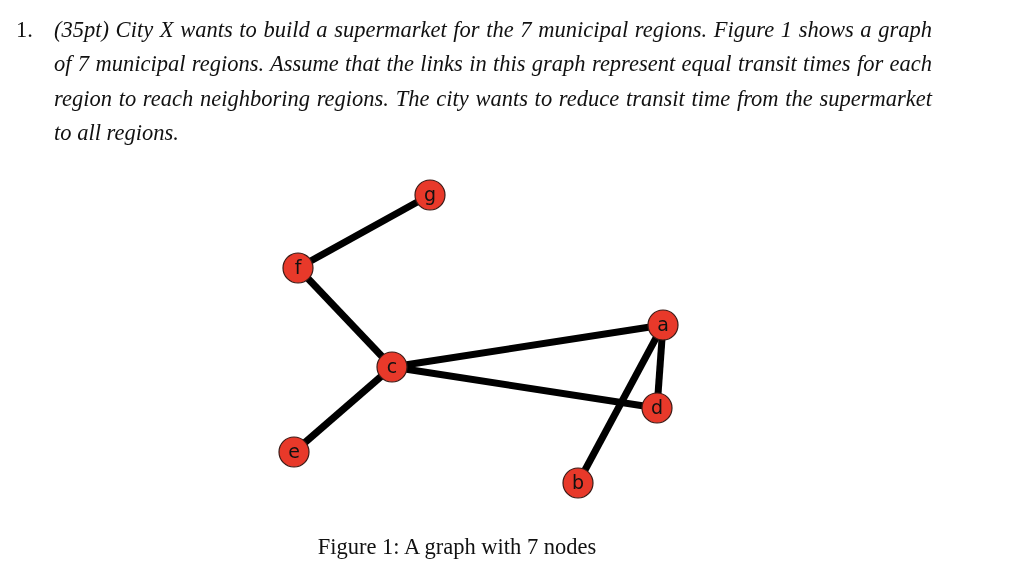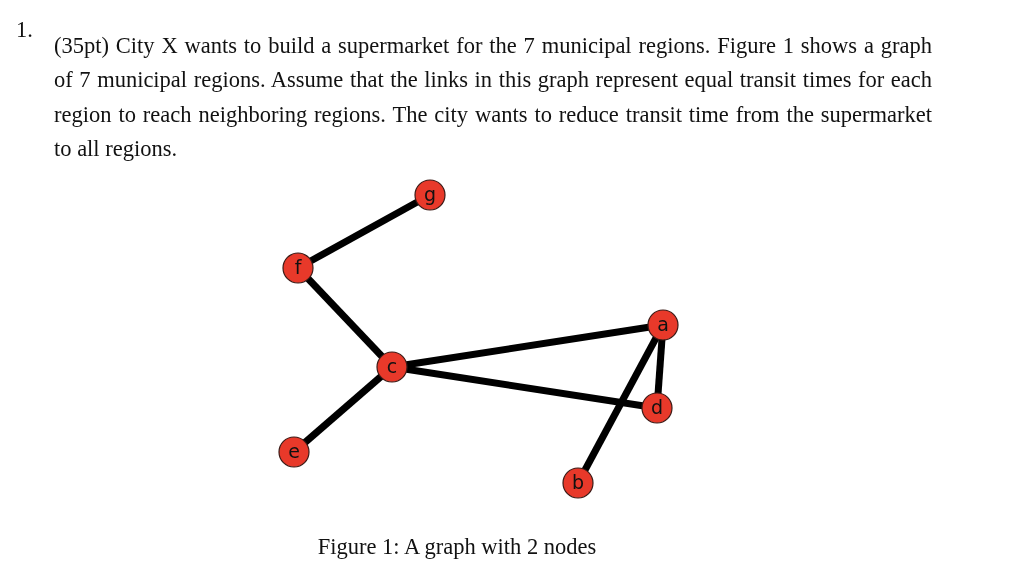--- a/index.html
+++ b/index.html
@@ -24,27 +24,28 @@
     .problem-number {
       position: absolute;
       left: 16px;
       top: 0;
       font-size: 22.5px;
       line-height: 34.3px;
     }
     .problem-text {
       position: absolute;
       left: 54px;
-      top: 16px;
+      top: 0;
       width: 878px;
       font-size: 22.5px;
       line-height: 34.3px;
       text-align: justify;
       text-align-last: left;
       margin: 0;
+      font-style: italic;
     }
     .figure {
       position: absolute;
       left: 0;
       top: 0;
       width: 1024px;
       height: 572px;
     }
     .figure svg {
       position: absolute;
@@ -111,13 +112,13 @@
           <text x="294" y="458" text-anchor="middle" class="node-label">e</text>
         </g>
         <g>
           <circle cx="578" cy="483" r="15" fill="#e8392a" stroke="#3a1a16" stroke-width="1.2"></circle>
           <text x="578" y="489" text-anchor="middle" class="node-label">b</text>
         </g>
       </g>
   </svg>
 </div>
 
-<div class="caption">Figure 1: A graph with 2 nodes</div>
+<div class="caption">Figure 1: A graph with 7 nodes</div>
 
 </body></html>

